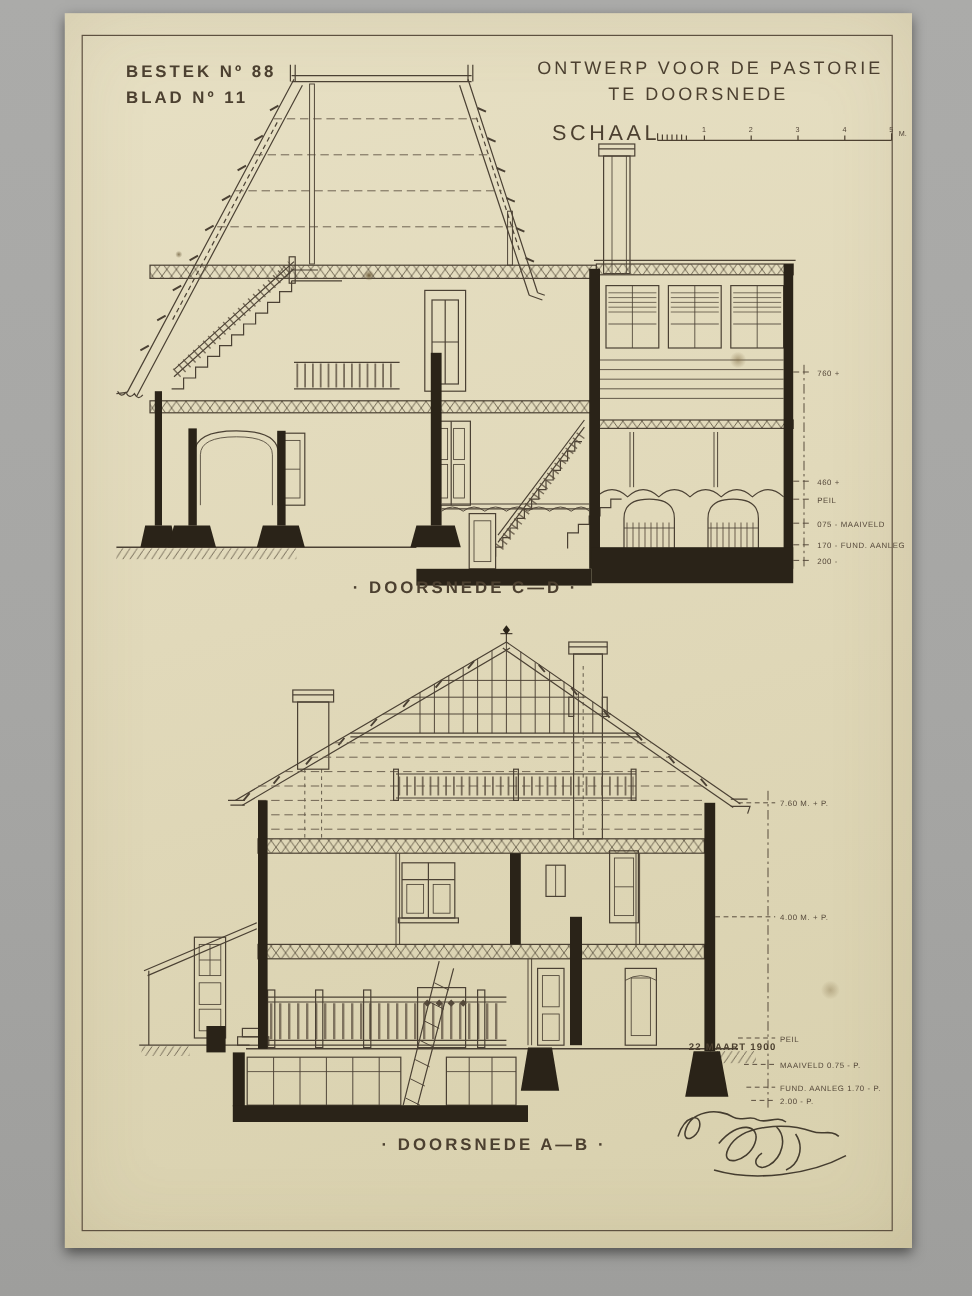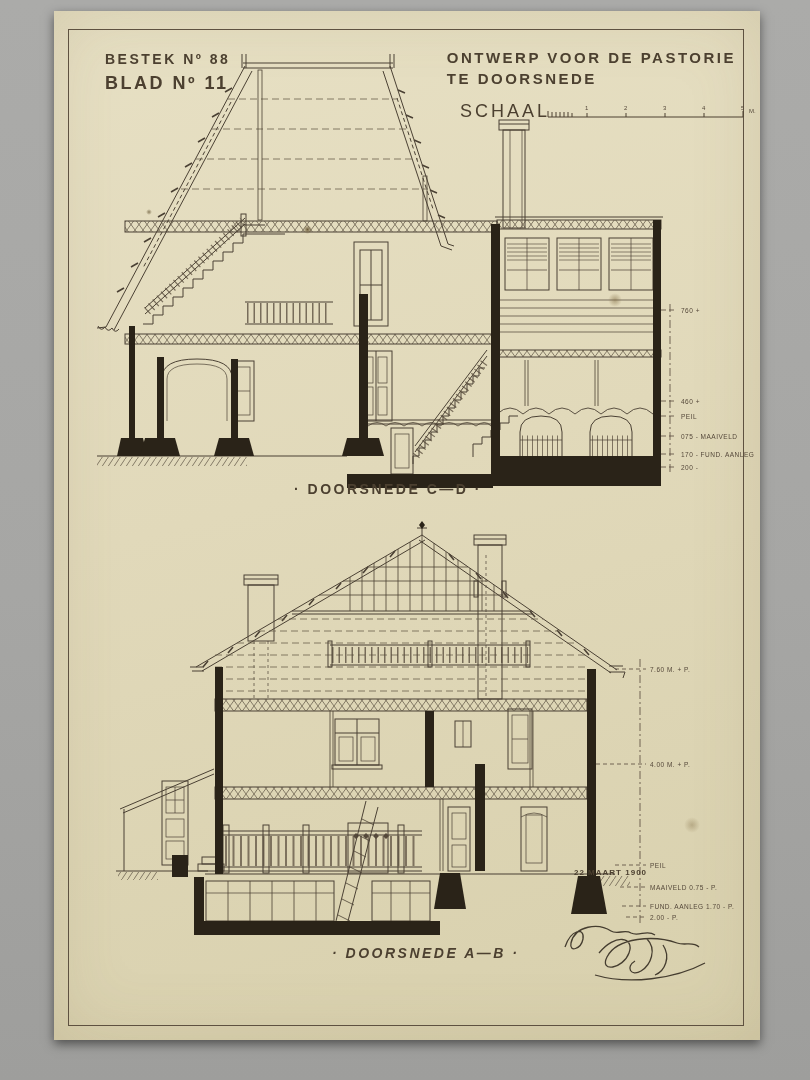--- a/index.html
+++ b/index.html
@@ -12,28 +12,28 @@
     position:absolute;left:54px;top:11px;width:706px;height:1029px;
     background:linear-gradient(165deg,#e7e0c4 0%,#e1d9ba 45%,#d8d0ad 100%);
     box-shadow:0 4px 10px rgba(0,0,0,.5), inset 0 0 70px rgba(120,100,60,.16);
   }
   .frame{
     position:absolute;left:14px;top:18px;right:16px;bottom:14px;
     border:1.5px solid #5e5140;pointer-events:none;
   }
   .txt{position:absolute;color:#4c4030;white-space:nowrap;}
   .bestek{left:51px;top:40px;font-size:14px;letter-spacing:2.5px;font-weight:bold;}
-  .blad{left:51px;top:62px;font-size:18px;letter-spacing:2.5px;font-weight:bold;}
-  .titleblock{right:24px;top:36px;text-align:left;font-size:15px;letter-spacing:2.5px;font-weight:bold;line-height:21px;}
+  .blad{left:51px;top:62px;font-size:14px;letter-spacing:2.5px;font-weight:bold;}
+  .titleblock{right:24px;top:36px;text-align:center;font-size:15px;letter-spacing:2.5px;font-weight:normal;line-height:21px;}
   .titleblock .sm{font-size:8px;letter-spacing:1px;vertical-align:1px;}
   .titleblock .l3{margin-right:20px;}
   .schaal{left:406px;top:90px;font-size:18px;letter-spacing:3px;font-weight:normal;}
   .caption{font-size:14px;letter-spacing:2.5px;font-weight:bold;}
   .cap-top{left:240px;top:470px;}
-  .cap-bottom{left:278px;top:934px;font-style:italic;}
+  .cap-bottom{left:264px;top:934px;}
   .datenote{left:520px;top:857px;font-size:8px;letter-spacing:1px;font-weight:bold;}
   svg{position:absolute;overflow:visible;}
   svg text{font-family:"Liberation Sans",sans-serif;fill:#55483a;}
   .anno{font-size:6.5px;letter-spacing:.5px;}
   .scalenum{font-size:6px;}
   .stain{position:absolute;border-radius:50%;pointer-events:none;}
   .s1{left:249px;top:214px;width:9px;height:9px;background:radial-gradient(circle,#6d5c3a 0%,rgba(109,92,58,0) 70%);}
   .s2{left:554px;top:282px;width:14px;height:14px;background:radial-gradient(circle,rgba(130,110,70,.55) 0%,rgba(130,110,70,0) 70%);}
   .s3{left:92px;top:198px;width:6px;height:6px;background:radial-gradient(circle,rgba(100,84,50,.7) 0%,rgba(100,84,50,0) 70%);}
   .s4{left:630px;top:806px;width:16px;height:16px;background:radial-gradient(circle,rgba(130,110,70,.4) 0%,rgba(130,110,70,0) 70%);}

